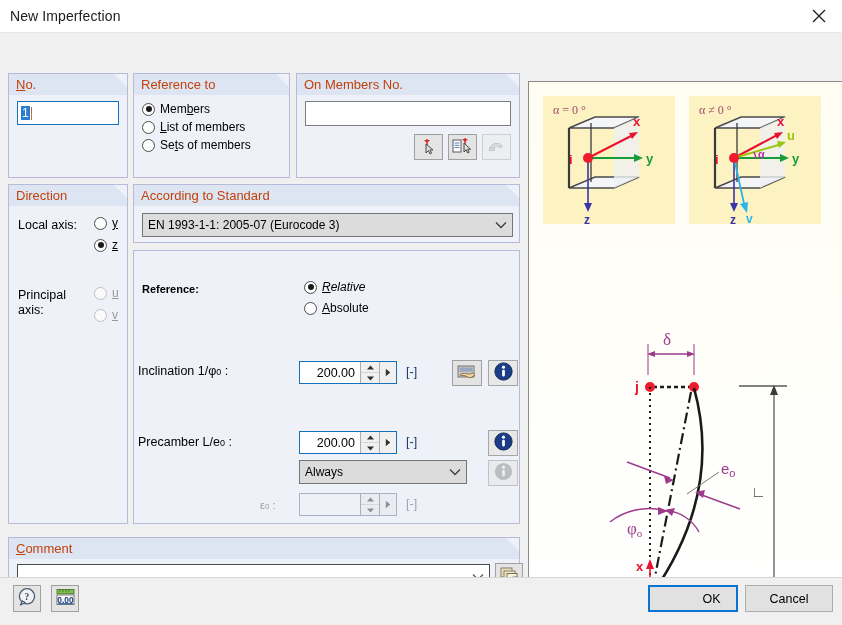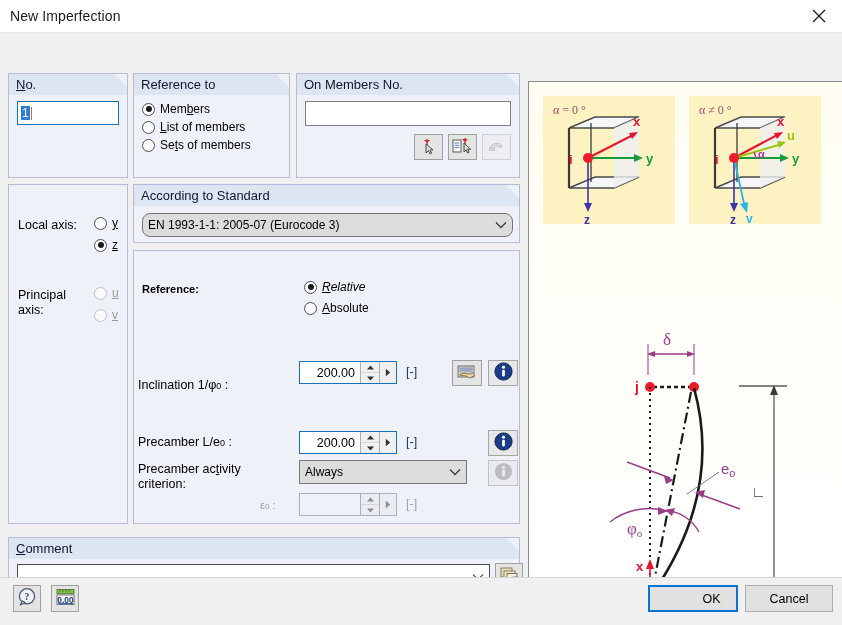--- a/index.html
+++ b/index.html
@@ -48,21 +48,21 @@
   
   .group{
     position:absolute;
     background:#eef1f8;
     border:1px solid #b9b9da;
     box-sizing:border-box;
   }
   .group > .gtitle{
     position:absolute;left:0;top:0;right:0;height:21px;
     background:#dde5f3;
-    color:#0f172a;
+    color:#c2410c;
     font-size:13px;
     line-height:21px;
     padding-left:7px;
     box-sizing:border-box;
     
     clip-path:polygon(0 0, calc(100% - 13px) 0, 100% 13px, 100% 100%, 0 100%);
   }
   .group > .gtitle u{text-decoration:underline;}
   .group .gbody{
     position:absolute;left:0;right:0;top:21px;bottom:0;
@@ -271,20 +271,21 @@
           <span class="rlabel"><u>L</u>ist of members</span>
         </div>
         <div class="radio-row">
           <span class="radio"></span>
           <span class="rlabel">Se<u>t</u>s of members</span>
         </div>
       </div>
     </div>
 
     <div class="group" style="left:8px;top:151px;width:120px;height:340px;">
+      <div class="gtitle">Direction</div>
       <div class="gbody">
         <div class="lbl" style="left:9px;top:12px;">Local axis:</div>
         <div class="radio-row" style="position:absolute;left:85px;top:10px;">
           <span class="radio"></span>
           <span class="rlabel"><u>y</u></span>
         </div>
         <div class="radio-row" style="position:absolute;left:85px;top:32px;">
           <span class="radio checked"></span>
           <span class="rlabel"><u>z</u></span>
         </div>
@@ -297,21 +298,21 @@
         <div class="radio-row" style="position:absolute;left:85px;top:102px;">
           <span class="radio disabled"></span>
           <span class="rlabel disabled"><u>v</u></span>
         </div>
       </div>
     </div>
 
     <div class="group" style="left:133px;top:151px;width:387px;height:59px;">
       <div class="gtitle">According to Standard</div>
       <div class="gbody">
-        <div class="combo" style="left:8px;top:7px;width:371px;height:24px;border-radius:8px;">
+        <div class="combo" style="left:8px;top:7px;width:371px;height:24px;">
           <span>EN 1993-1-1: 2005-07  (Eurocode 3)</span>
           <span class="arrow">
             <svg width="12" height="8" viewBox="0 0 12 8">
               <polyline points="1,1.5 6,6.5 11,1.5" fill="none" stroke="#3c3c3c" stroke-width="1.3"></polyline>
             </svg>
           </span>
         </div>
       </div>
     </div>
 
@@ -321,21 +322,21 @@
         <div class="lbl bold" style="left:8px;top:10px;font-size:11px;">Reference:</div>
         <div class="radio-row" style="position:absolute;left:170px;top:8px;font-style:italic;">
           <span class="radio checked"></span>
           <span class="rlabel"><u>R</u>elative</span>
         </div>
         <div class="radio-row" style="position:absolute;left:170px;top:29px;">
           <span class="radio"></span>
           <span class="rlabel"><u>A</u>bsolute</span>
         </div>
 
-        <div class="lbl" style="left:4px;top:106px;">
+        <div class="lbl" style="left:4px;top:92px;">
           Inclination 1/<span style="font-size:12.5px;">φ</span><span style="font-size:9px;">0</span> :
         </div>
         <div class="spin" style="left:165px;top:89px;width:98px;">
           <span class="val">200.00</span>
           <span class="updown">
             <div>
               <svg width="9" height="5" viewBox="0 0 9 5">
                   <polygon points="4.5,0.6 8,4.4 1,4.4" fill="#303030"></polygon>
                 </svg>
             </div>
@@ -400,23 +401,20 @@
           <span>
             <svg width="19" height="19" viewBox="0 0 19 19">
               <circle cx="9.5" cy="9.5" r="8.6" fill="#1b3c86"></circle>
               <circle cx="9.5" cy="9.5" r="8.6" fill="none" stroke="#0e2658" stroke-width="1"></circle>
               <circle cx="9.5" cy="5.2" r="1.6" fill="#fff"></circle>
               <rect x="8.1" y="7.8" width="2.8" height="6.6" rx="1.1" fill="#fff"></rect>
             </svg>
           </span>
         </div>
 
-        <div class="lbl" style="left:4px;top:190px;width:160px;">
-          Precamber ac<u>t</u>ivity<br>criterion:
-        </div>
         <div class="combo" style="left:165px;top:188px;width:168px;height:24px;">
           <span>Always</span>
           <span class="arrow">
             <svg width="12" height="8" viewBox="0 0 12 8">
               <polyline points="1,1.5 6,6.5 11,1.5" fill="none" stroke="#3c3c3c" stroke-width="1.3"></polyline>
             </svg>
           </span>
         </div>
         <div class="infobtn" style="left:354px;top:188px;width:30px;height:26px;opacity:.6;">
           <span>

